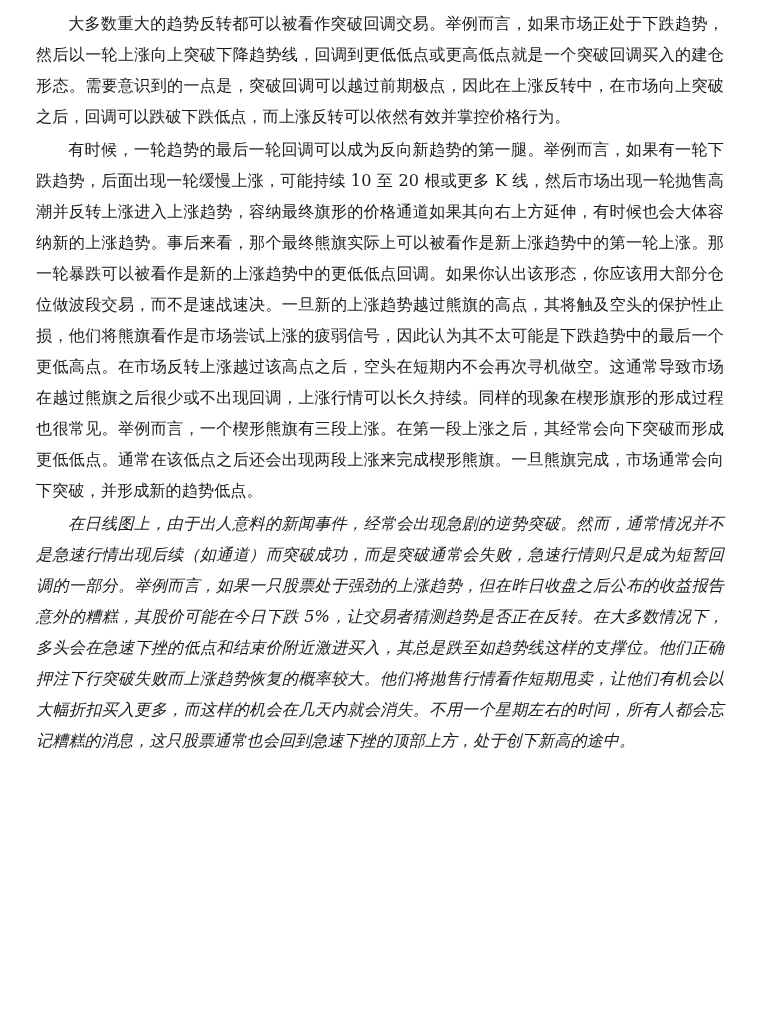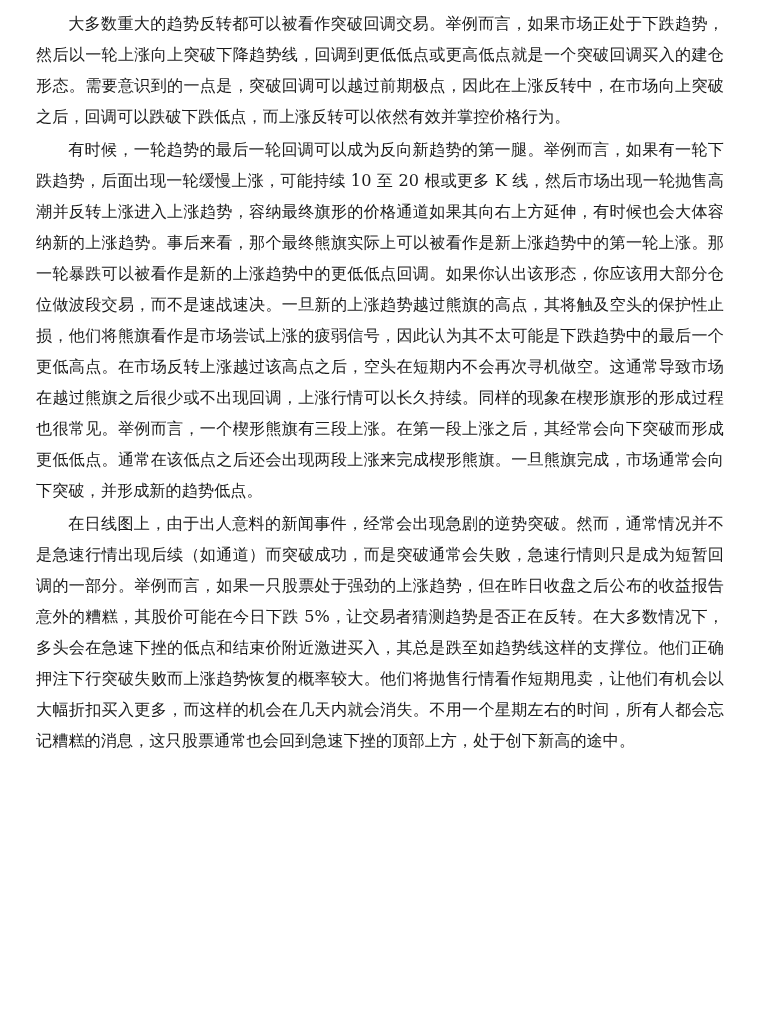--- a/index.html
+++ b/index.html
@@ -26,20 +26,21 @@
     font-size: 16.1px;
     line-height: 1.93;
     text-align: justify;
     text-justify: inter-ideograph;
     text-indent: 2em;
     letter-spacing: 0.1px;
     font-weight: 500;
   }
   .body-text p:last-child {
     margin-bottom: 12px;
+    font-style: italic;
   }
 </style>
 </head>
 <body>
 
 <div class="page">
   <div class="body-text">
     <p>大多数重大的趋势反转都可以被看作突破回调交易。举例而言，如果市场正处于下跌趋势，然后以一轮上涨向上突破下降趋势线，回调到更低低点或更高低点就是一个突破回调买入的建仓形态。需要意识到的一点是，突破回调可以越过前期极点，因此在上涨反转中，在市场向上突破之后，回调可以跌破下跌低点，而上涨反转可以依然有效并掌控价格行为。</p>
     <p>有时候，一轮趋势的最后一轮回调可以成为反向新趋势的第一腿。举例而言，如果有一轮下跌趋势，后面出现一轮缓慢上涨，可能持续 10 至 20 根或更多 K 线，然后市场出现一轮抛售高潮并反转上涨进入上涨趋势，容纳最终旗形的价格通道如果其向右上方延伸，有时候也会大体容纳新的上涨趋势。事后来看，那个最终熊旗实际上可以被看作是新上涨趋势中的第一轮上涨。那一轮暴跌可以被看作是新的上涨趋势中的更低低点回调。如果你认出该形态，你应该用大部分仓位做波段交易，而不是速战速决。一旦新的上涨趋势越过熊旗的高点，其将触及空头的保护性止损，他们将熊旗看作是市场尝试上涨的疲弱信号，因此认为其不太可能是下跌趋势中的最后一个更低高点。在市场反转上涨越过该高点之后，空头在短期内不会再次寻机做空。这通常导致市场在越过熊旗之后很少或不出现回调，上涨行情可以长久持续。同样的现象在楔形旗形的形成过程也很常见。举例而言，一个楔形熊旗有三段上涨。在第一段上涨之后，其经常会向下突破而形成更低低点。通常在该低点之后还会出现两段上涨来完成楔形熊旗。一旦熊旗完成，市场通常会向下突破，并形成新的趋势低点。</p>
     <p>在日线图上，由于出人意料的新闻事件，经常会出现急剧的逆势突破。然而，通常情况并不是急速行情出现后续（如通道）而突破成功，而是突破通常会失败，急速行情则只是成为短暂回调的一部分。举例而言，如果一只股票处于强劲的上涨趋势，但在昨日收盘之后公布的收益报告意外的糟糕，其股价可能在今日下跌 5%，让交易者猜测趋势是否正在反转。在大多数情况下，多头会在急速下挫的低点和结束价附近激进买入，其总是跌至如趋势线这样的支撑位。他们正确押注下行突破失败而上涨趋势恢复的概率较大。他们将抛售行情看作短期甩卖，让他们有机会以大幅折扣买入更多，而这样的机会在几天内就会消失。不用一个星期左右的时间，所有人都会忘记糟糕的消息，这只股票通常也会回到急速下挫的顶部上方，处于创下新高的途中。</p>

